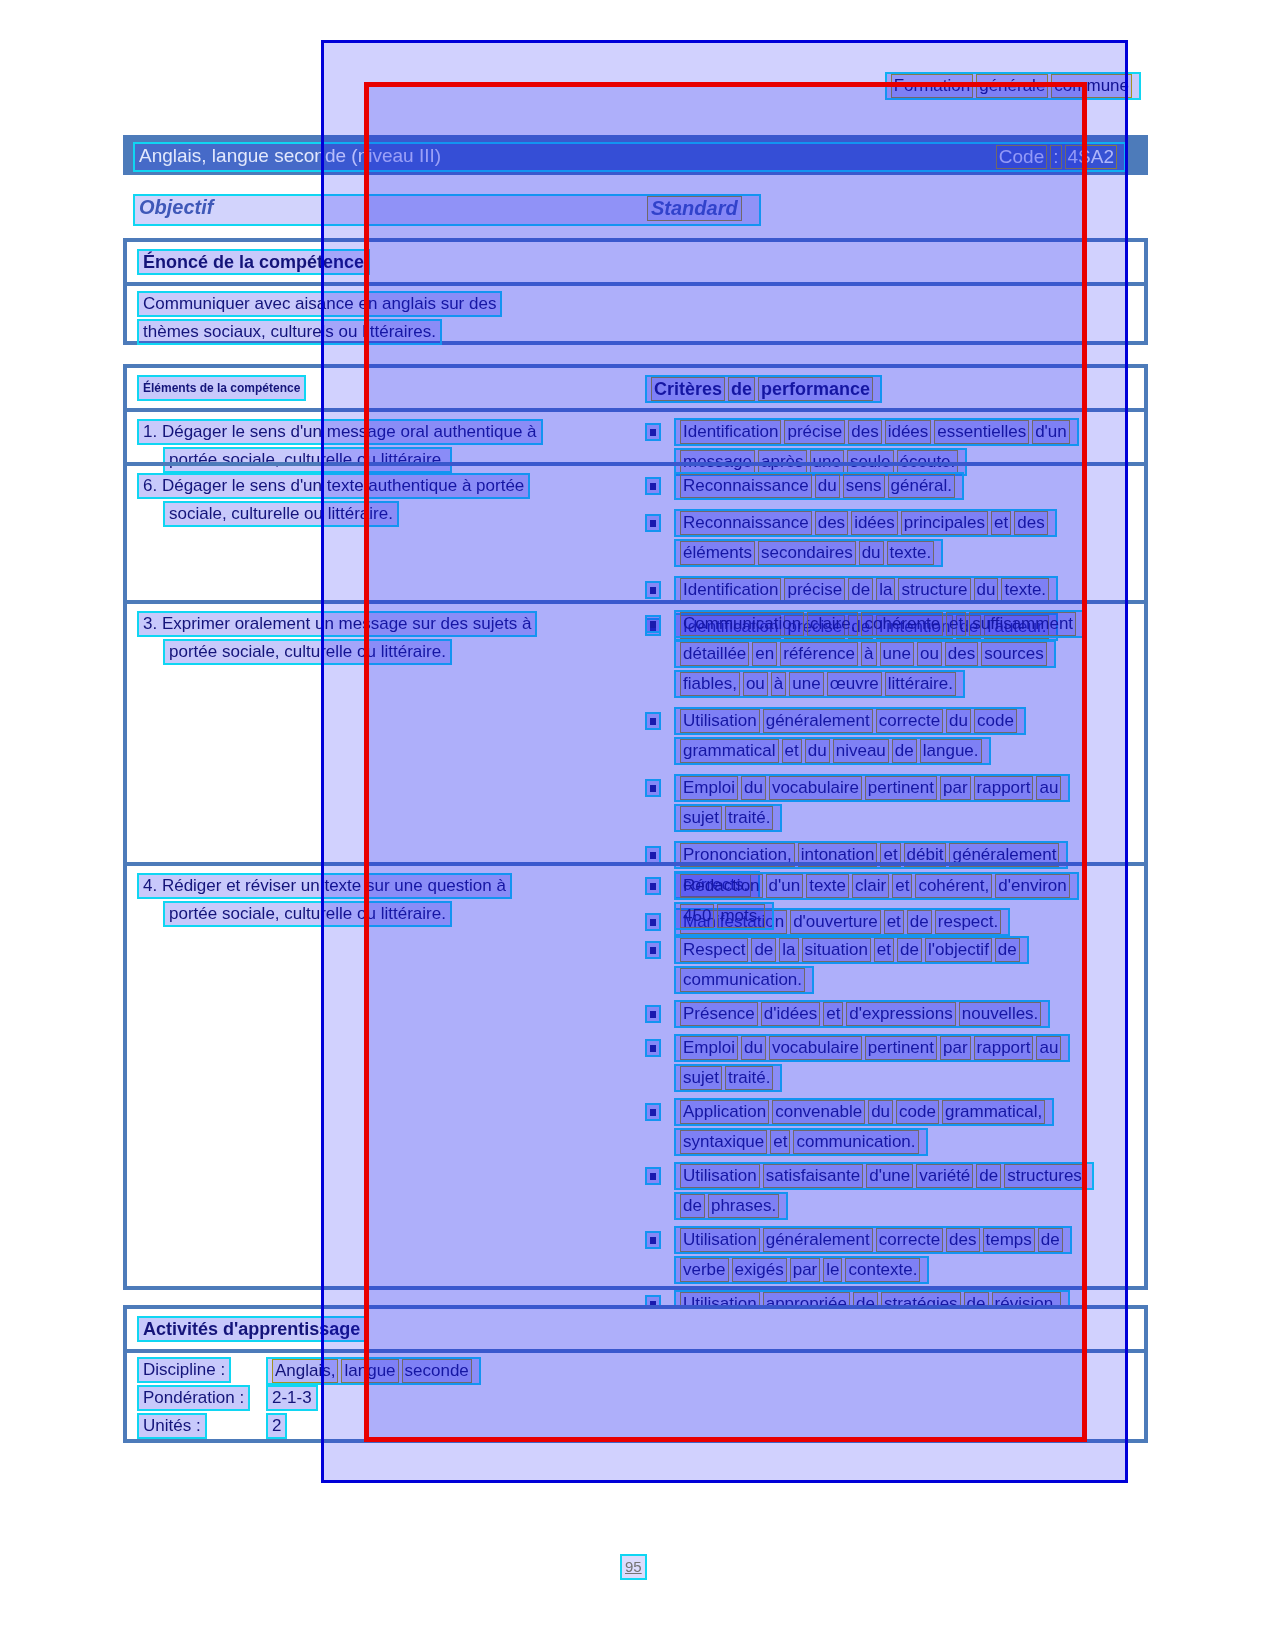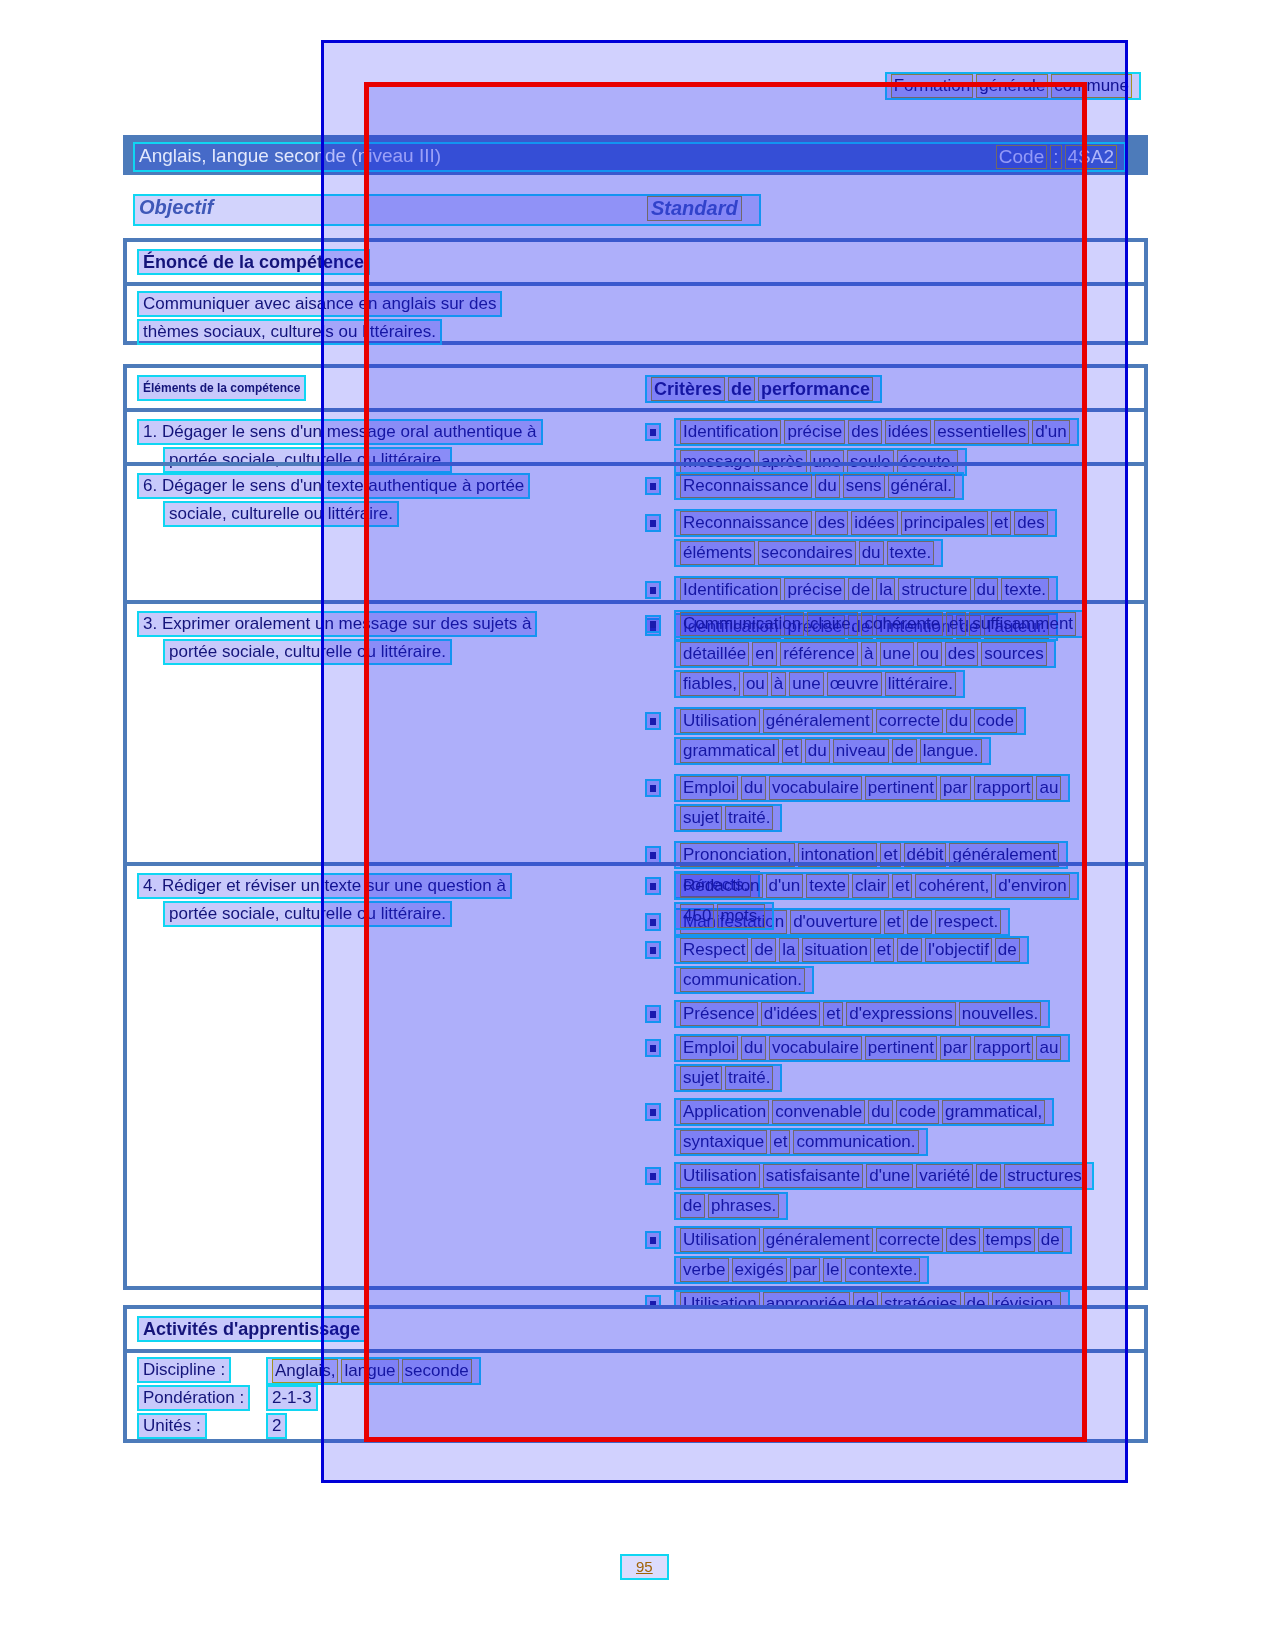--- a/index.html
+++ b/index.html
@@ -60,21 +60,21 @@
   .clines .line { margin-bottom:2px; }
   
   .w { display:inline-block; border:1.5px solid #a29420; background:rgba(25,25,225,0.10);
        padding:0 2px; margin-right:3px; }
   
   #tbl3 .body { padding-top:4px; }
   .t3row { position:relative; height:28px; }
   .t3label { position:absolute; left:10px; top:0; }
   .t3value { position:absolute; left:139px; top:0; }
   #pagenum { top:1554px; left:620px; }
-  #pagenum .line { font-size:15px; color:#a16207; background:rgba(60,60,245,0.18); padding:0 14px;text-decoration:underline; }
+  #pagenum .line { font-size:15px; color:#737373; background:rgba(60,60,245,0.18); padding:0 3px;text-decoration:underline; }
   
   .overlay { position:absolute; pointer-events:none; }
   #ov-blue { left:321px; top:40px; width:801px; height:1437px;
     border:3px solid #0000d8; background:rgba(10,10,250,0.19); z-index:10; }
   #ov-red { left:364px; top:82px; width:713px; height:1350px;
     border:5px solid #e80000; background:rgba(35,40,235,0.20); z-index:11; }
 </style>
 </head>
 <body>
 

